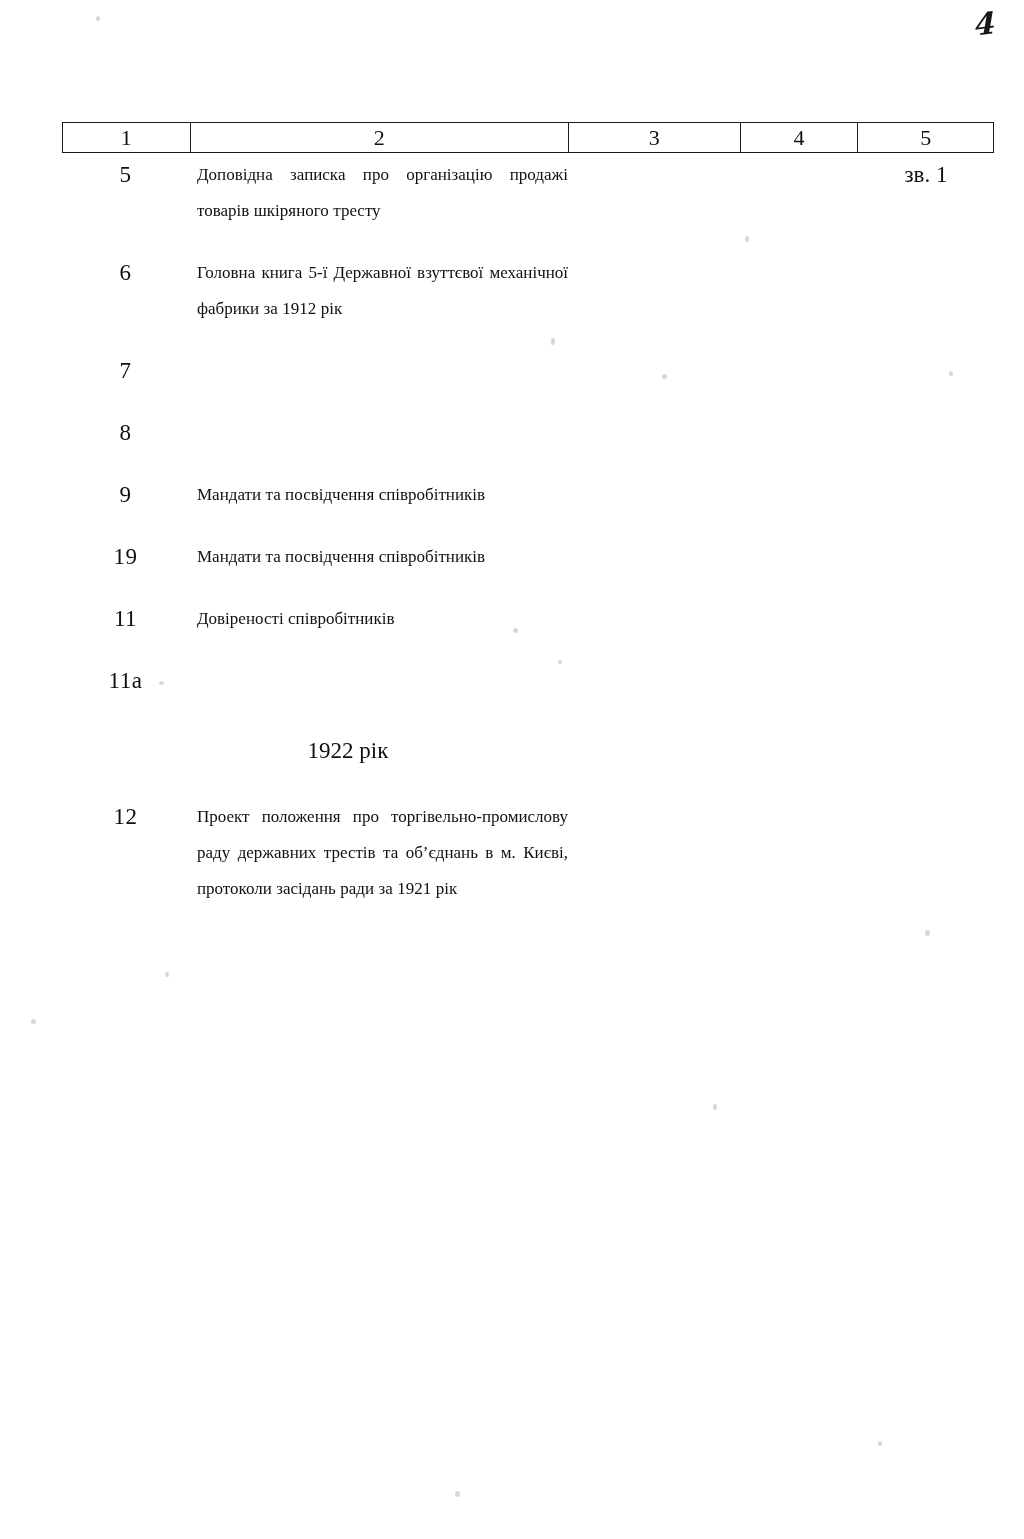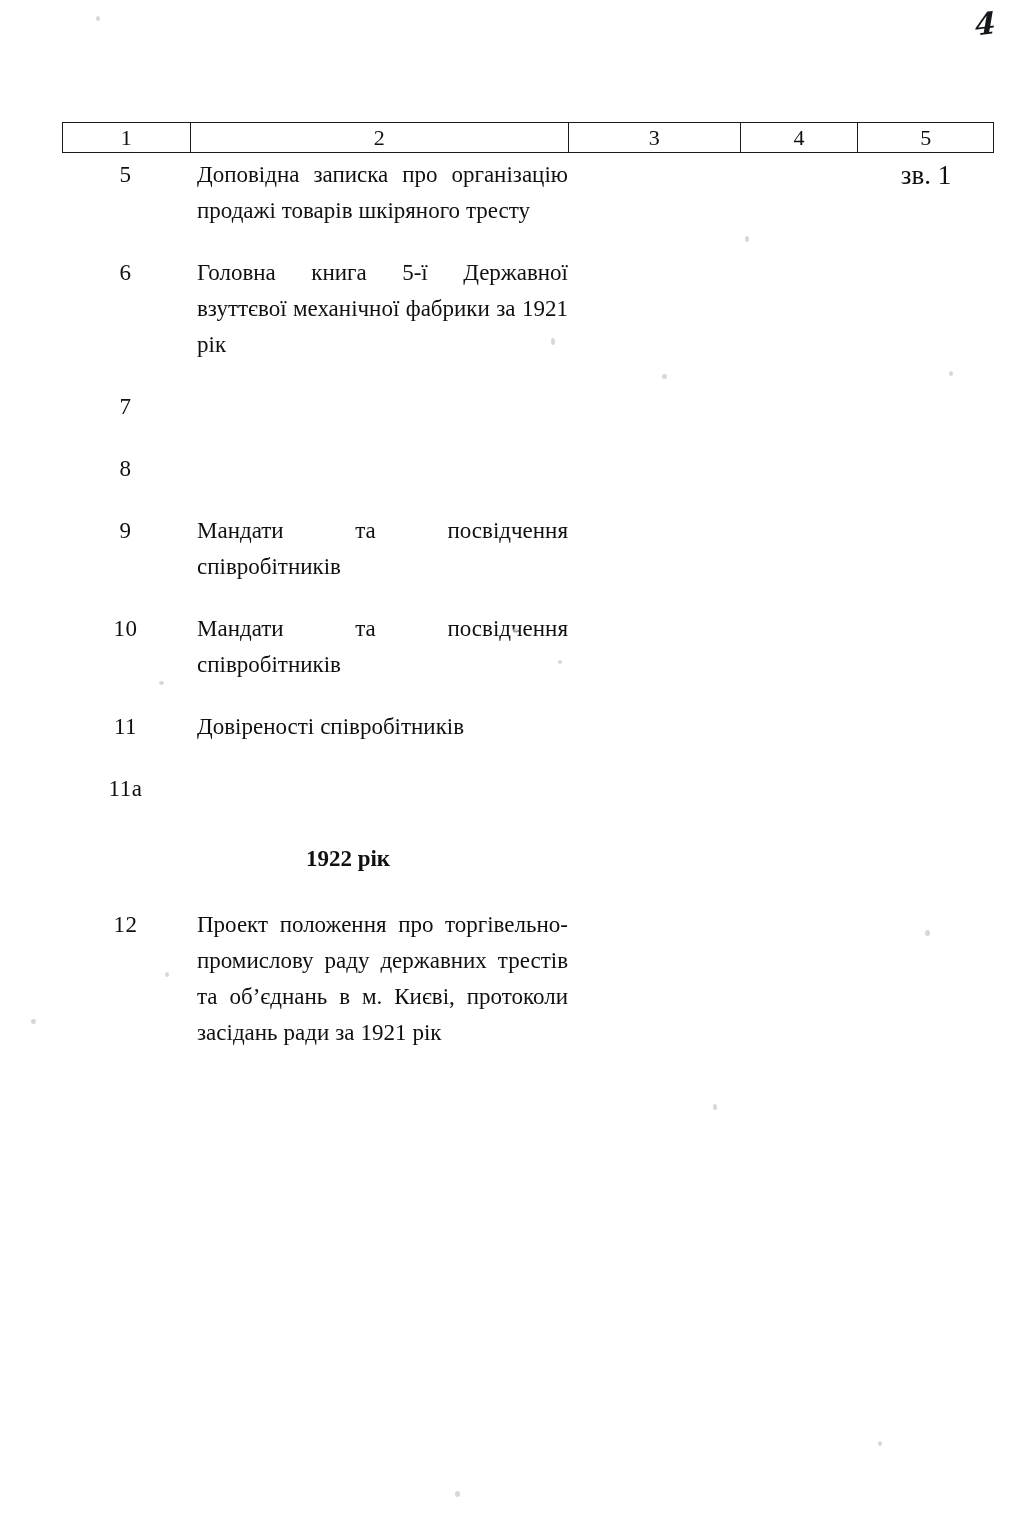--- a/index.html
+++ b/index.html
@@ -80,44 +80,44 @@
     text-align: center;
     font-size: 23px;
     line-height: 36px;
     letter-spacing: 0.5px;
   }
   .row .desc {
     width: 379px;
     flex: 0 0 379px;
     padding-left: 8px;
     box-sizing: border-box;
-    font-size: 23px;
+    font-size: 17px;
     line-height: 36px;
     text-align: justify;
     text-align-last: left;
     -webkit-hyphens: none;
     hyphens: none;
     word-spacing: 0.2px;
   }
   .row .c3s { width: 172px; flex: 0 0 172px; }
   .row .c4s { width: 118px; flex: 0 0 118px; }
   .row .note {
     width: 136px;
     flex: 0 0 136px;
     text-align: center;
-    font-size: 27px;
+    font-size: 23px;
     line-height: 36px;
   }
 
   
   .section-heading {
     width: 932px;
     text-align: center;
     font-size: 23px;
-    font-weight: bold;
+    font-weight: normal;
     line-height: 36px;
     margin: 34px 0 30px 0;
     padding-right: 360px;
     box-sizing: border-box;
   }
 
   
   .speck {
     position: absolute;
     background: #c9c9cc;
@@ -145,21 +145,21 @@
     <div class="row">
       <div class="num">5</div>
       <div class="desc">Доповідна записка про організацію продажі товарів шкіряного тресту</div>
       <div class="c3s"></div>
       <div class="c4s"></div>
       <div class="note">зв. 1</div>
     </div>
 
     <div class="row">
       <div class="num">6</div>
-      <div class="desc">Головна книга 5-ї Державної взуттєвої механічної фабрики за 1921 рік</div>
+      <div class="desc">Головна книга 5-ї Державної взуттєвої механічної фабрики за 1912 рік</div>
       <div class="c3s"></div>
       <div class="c4s"></div>
       <div class="note"></div>
     </div>
 
     <div class="row">
       <div class="num">7</div>
       <div class="c3s"></div>
       <div class="c4s"></div>
       <div class="note"></div>
@@ -174,21 +174,21 @@
 
     <div class="row">
       <div class="num">9</div>
       <div class="desc">Мандати та посвідчення співробітників</div>
       <div class="c3s"></div>
       <div class="c4s"></div>
       <div class="note"></div>
     </div>
 
     <div class="row">
-      <div class="num">10</div>
+      <div class="num">19</div>
       <div class="desc">Мандати та посвідчення співробітників</div>
       <div class="c3s"></div>
       <div class="c4s"></div>
       <div class="note"></div>
     </div>
 
     <div class="row">
       <div class="num">11</div>
       <div class="desc">Довіреності співробітників</div>
       <div class="c3s"></div>

